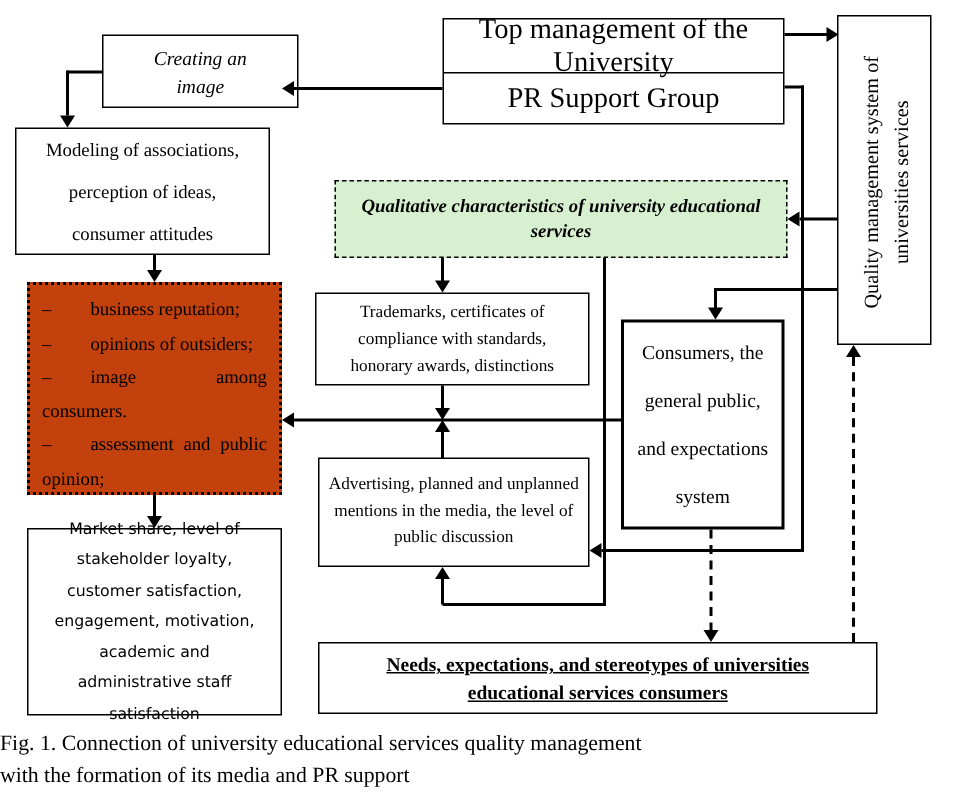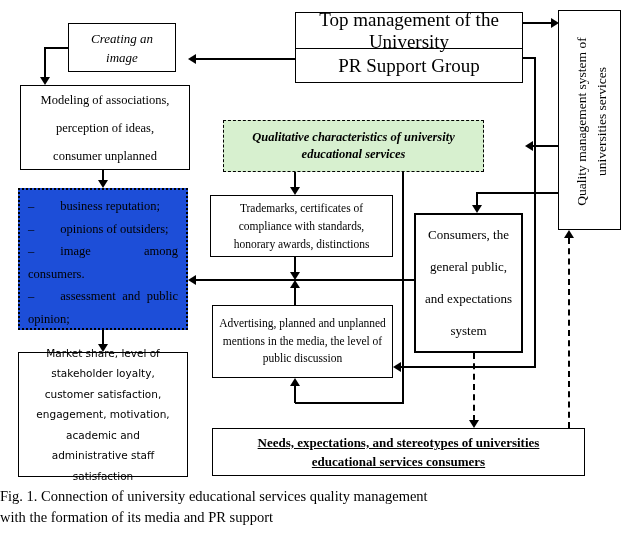--- a/index.html
+++ b/index.html
@@ -25,38 +25,38 @@
   .top-cell { width:100%; height:35px; display:flex; align-items:center; justify-content:center; font-size:19px; }
   .top-cell.second { height:36px; border-top:1.5px solid #000; }
 
   .quality { left:558px; top:10px; width:63px; height:220px; border-width:1.5px; }
   .quality .rot {
     position:absolute; width:220px; height:63px; left:-78.5px; top:78.5px;
     transform:rotate(-90deg); display:flex; flex-direction:column;
     align-items:center; justify-content:center; font-size:13.5px; line-height:20px;
   }
 
-  .creating { left:68px; top:23px; width:108px; height:49px; font-style:italic; font-size:13px; line-height:19px; }
-  .modeling { left:20px; top:85px; width:170px; height:85px; font-size:12.5px; line-height:28px; }
+  .creating { left:68px; top:23px; width:131px; height:49px; font-style:italic; font-size:13px; line-height:19px; }
+  .modeling { left:10px; top:85px; width:170px; height:85px; font-size:12.5px; line-height:28px; }
 
   .cyanbox {
     left:18px; top:188px; width:170px; height:142px;
-    border:2.5px dotted #000; background:#1d4ed8;
+    border:2.5px dotted #000; background:#c2410c;
     display:block; text-align:left; padding:5px 8px; font-size:12.5px; line-height:22.5px;
   }
   .cyanbox p { margin:0; text-align:justify; }
   .cyanbox .gap { display:inline-block; width:26px; }
 
   .market {
     left:18px; top:352px; width:170px; height:125px;
     font-family:"DejaVu Sans", sans-serif; font-size:10.5px; line-height:20.5px;
     padding:0 10px;
   }
   .green {
-    left:223px; top:120px; width:261px; height:52px;
+    left:223px; top:120px; width:302px; height:52px;
     border:1.5px dashed #000; background:#d7f0cf;
     font-weight:bold; font-style:italic; font-size:12.5px; line-height:17px; padding:0 14px;
   }
   .trademarks { left:210px; top:195px; width:183px; height:62px; font-size:11.5px; line-height:18px; padding:0 6px; }
   .consumers { left:414px; top:213px; width:109px; height:140px; border-width:2.5px; font-size:13px; line-height:32px; }
   .advertising { left:212px; top:305px; width:181px; height:73px; font-size:11.5px; line-height:17.5px; padding:0 5px; }
   .needs {
     left:212px; top:428px; width:373px; height:48px;
     font-weight:bold; font-size:13px; line-height:19px; padding:2px 14px;
   }
@@ -85,21 +85,21 @@
   </div>
 
   <div class="box creating">
     <span>Creating an</span>
     <span>image</span>
   </div>
 
   <div class="box modeling">
     <span>Modeling of associations,</span>
     <span>perception of ideas,</span>
-    <span>consumer unplanned</span>
+    <span>consumer attitudes</span>
   </div>
 
   <div class="box cyanbox">
     <p><span>–</span><span class="gap"></span><span>business reputation;</span></p>
     <p><span>–</span><span class="gap"></span><span>opinions of outsiders;</span></p>
     <p><span>–</span><span class="gap"></span><span>image among consumers.</span></p>
     <p><span>–</span><span class="gap"></span><span>assessment and public opinion;</span></p>
   </div>
 
   <div class="box market">

